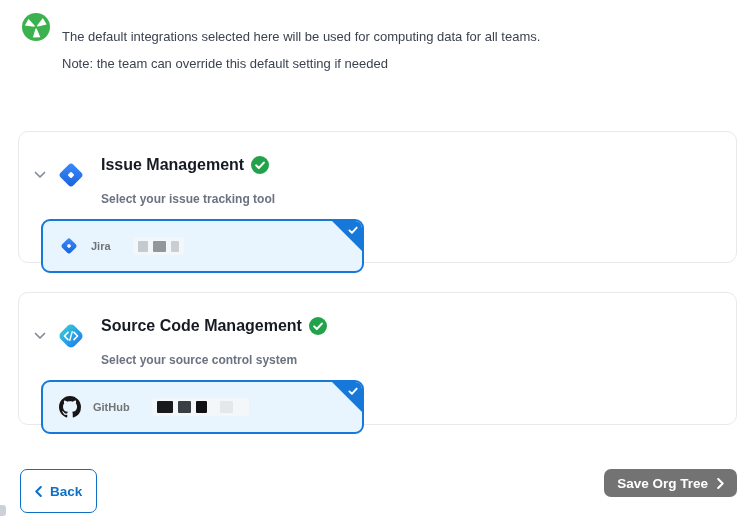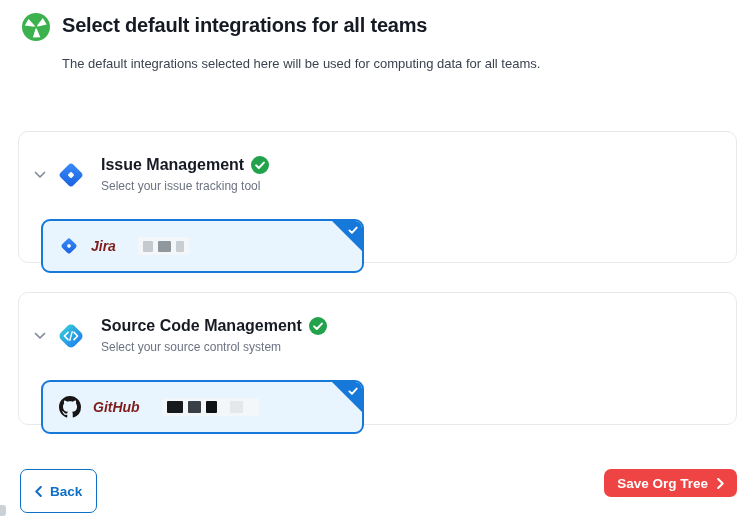--- a/index.html
+++ b/index.html
@@ -23,35 +23,35 @@
   }
   .section-1{top:131px;height:132px;}
   .section-2{top:292px;height:133px;}
   .section-head{display:flex;align-items:flex-start;padding:23px 0 0 14px;}
   .chevron-btn{width:14px;height:14px;margin-top:13px;display:flex;align-items:center;justify-content:center;cursor:pointer;background:none;border:none;padding:0;}
   .sec-icon{width:30px;height:30px;margin:5px 0 0 9px;flex:0 0 30px;}
   .sec-text{margin-left:15px;}
   .sec-title-row{display:flex;align-items:center;gap:7px;}
   .sec-title{font-size:16px;font-weight:700;color:#161a23;line-height:19px;}
   .badge{width:18px;height:18px;display:block;}
-  .sec-sub{margin-top:5px;font-size:12px;color:#6b7280;line-height:14px;}
+  .sec-sub{margin-top:18px;font-size:12px;color:#6b7280;line-height:14px;font-weight:bold;}
 
   
   .tool-card{
     position:absolute;left:22px;top:87px;width:303px;height:50px;
     background:#e9f5fe;border:2px solid #1678d8;border-radius:9px;
     display:flex;align-items:center;padding-left:16px;box-sizing:content-box;
     overflow:hidden;cursor:pointer;
   }
   .corner{position:absolute;top:0;right:0;width:0;height:0;
     border-top:30px solid #1678d8;border-left:30px solid transparent;}
   .corner-check{position:absolute;top:3px;right:3px;width:12px;height:12px;}
   .tool-icon{width:20px;height:20px;flex:0 0 20px;}
   .tool-icon.github{width:22px;height:22px;flex:0 0 22px;}
-  .tool-name{font-size:14px;font-weight:700;color:#7f1d1d;margin-left:12px;font-style:italic;}
+  .tool-name{font-size:11px;font-weight:700;color:#737373;margin-left:12px;}
 
   
   .redact-strip{display:flex;align-items:center;gap:5px;margin-left:22px;background:#f3f7f9;border-radius:2px;padding:3px 5px;height:12px;}
   .redact-strip .blk{border-radius:1px;height:11px;display:inline-block;}
   .r-jira .b1{width:10px;background:#c5cacf;}
   .r-jira .b2{width:13px;background:#90979d;}
   .r-jira .b3{width:8px;background:#c9ced3;}
   .r-gh{padding-right:16px;}
   .r-gh .b1{width:16px;background:#17191c;height:12px;}
   .r-gh .b2{width:13px;background:#3a3f45;height:12px;}
@@ -60,42 +60,42 @@
 
   
   .back-btn{
     position:absolute;left:20px;top:469px;height:44px;box-sizing:border-box;
     border:1.5px solid #0f6fc6;border-radius:7px;background:#ffffff;color:#0f6fc6;
     font-family:inherit;font-size:13.5px;font-weight:700;
     display:flex;align-items:center;gap:8px;padding:0 14px;cursor:pointer;
   }
   .save-btn{
     position:absolute;right:18px;top:469px;height:28px;box-sizing:border-box;
-    border:none;border-radius:7px;background:#ef4444;color:#ffffff;
+    border:none;border-radius:7px;background:#737373;color:#ffffff;
     font-family:inherit;font-size:13.5px;font-weight:700;
     display:flex;align-items:center;gap:9px;padding:0 13px;cursor:pointer;
   }
   .sliver{position:absolute;left:0;top:505px;width:6px;height:11px;background:#ccd1d8;border-radius:0 3px 3px 0;}
 </style>
 </head>
 <body>
 
 <div class="app-header">
   <svg class="logo" viewBox="0 0 28 28">
     <circle cx="14" cy="14" r="14" fill="#3bb24e"></circle>
     <g transform="translate(14,14) rotate(8)" fill="#ffffff">
       <polygon points="0,0 5.5,-9.8 10.2,-4.0"></polygon>
       <polygon points="0,0 5.5,-9.8 10.2,-4.0" transform="rotate(120)"></polygon>
       <polygon points="0,0 5.5,-9.8 10.2,-4.0" transform="rotate(240)"></polygon>
       <circle r="1.6" fill="#3bb24e" cx="0" cy="0"></circle>
     </g>
   </svg>
   <div class="header-text">
-    <h1 class="page-title">Select default integrations for all teams</h1>
     <p class="page-desc">The default integrations selected here will be used for computing data for all teams.</p>
+    <p class="page-note">Note: the team can override this default setting if needed</p>
   </div>
 </div>
 
 <div class="section section-1">
   <div class="section-head">
     <button class="chevron-btn">
       <svg width="12" height="8" viewBox="0 0 12 8">
         <polyline points="1.5,1.5 6,6 10.5,1.5" fill="none" stroke="#848b98" stroke-width="1.7" stroke-linecap="round" stroke-linejoin="round"></polyline>
       </svg>
     </button>

